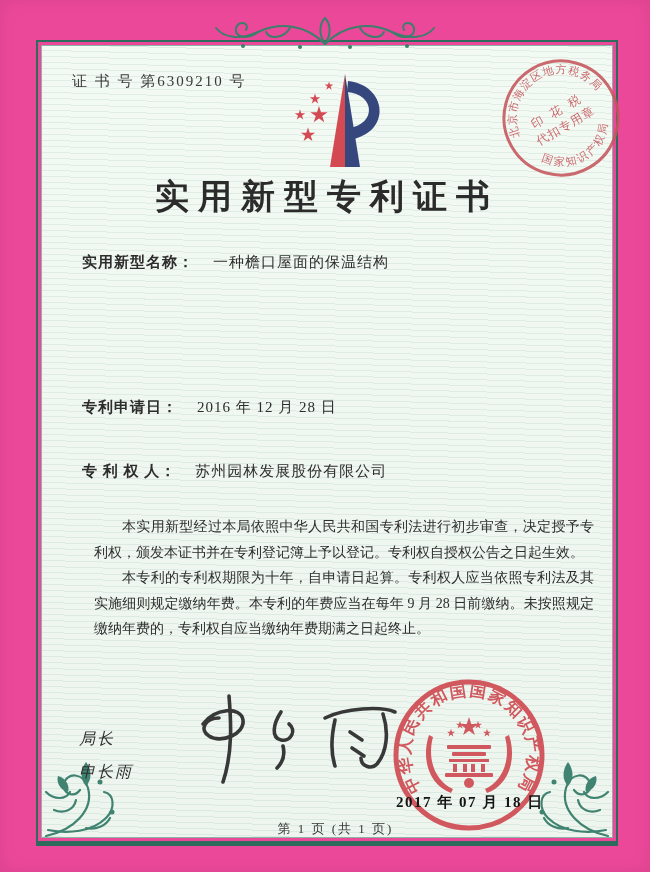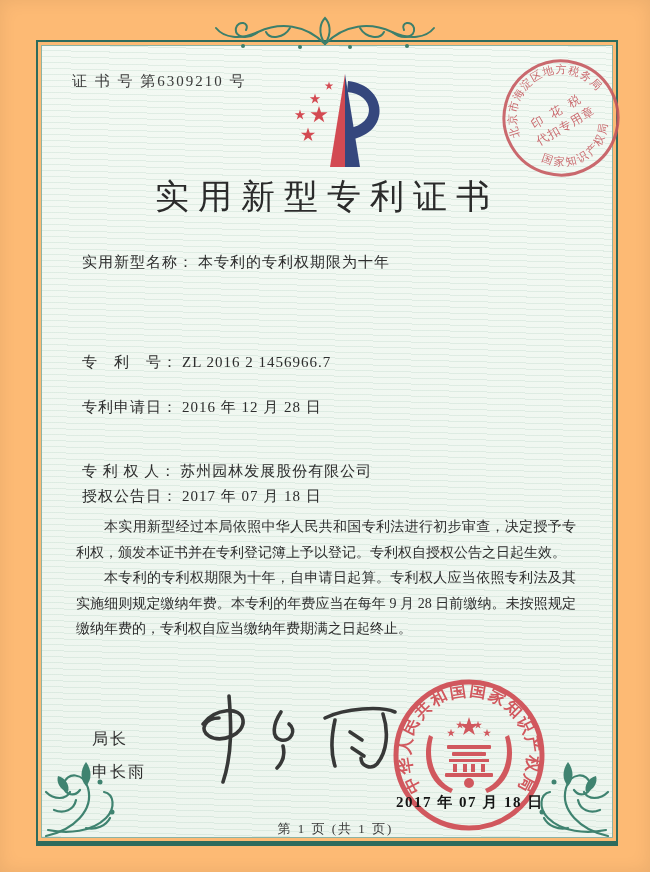--- a/index.html
+++ b/index.html
@@ -2,21 +2,21 @@
 <html><head>
 <meta charset="utf-8">
 <style>
   html,body{margin:0;padding:0;}
   body{
     width:650px;height:872px;position:relative;overflow:hidden;
     background:#f4f3f1;
     font-family:"Liberation Serif","DejaVu Serif",serif;
   }
   .paper{
-    position:absolute;inset:0;background:#fdba74;
+    position:absolute;inset:0;background:#ec4899;
     box-shadow:inset 0 0 18px rgba(0,0,0,0.08);
   }
   
   .frame-outer{
     position:absolute;left:36px;top:40px;right:32px;bottom:26px;
     border:2px solid #2e6b5c;border-bottom-width:5px;
   }
   .frame-inner{
     position:absolute;inset:3px;
     border:1px solid #8cb3a3;
@@ -30,37 +30,37 @@
   .flourish.right{right:36px;transform:scaleX(-1);}
   
   .cert-number{
     position:absolute;left:72px;top:72px;font-size:15px;color:#3a3a3a;
     letter-spacing:2px;z-index:4;
   }
   .logo{position:absolute;left:288px;top:70px;z-index:4;}
   .tax-stamp{position:absolute;left:495px;top:52px;z-index:5;transform:rotate(-30deg);opacity:.88;}
   .title{
     position:absolute;left:36px;right:32px;top:174px;text-align:center;
-    font-size:34px;font-weight:normal;color:#2b2b2b;letter-spacing:9px;z-index:4;
+    font-size:34px;font-weight:bold;color:#2b2b2b;letter-spacing:9px;z-index:4;
   }
   
   .field-row{
     position:absolute;left:82px;white-space:nowrap;
     font-size:15px;color:#2d2d2d;letter-spacing:1px;z-index:4;
   }
-  .field-row .lbl{margin-right:4px;}
+  .field-row .lbl{margin-right:19px;font-weight:bold;}
   .r1{top:253px}.r2{top:309px}.r3{top:353px}.r4{top:398px}.r5{top:462px}.r6{top:487px}
   
   .body-text{
-    position:absolute;left:76px;top:514px;width:500px;z-index:4;
+    position:absolute;left:94px;top:514px;width:500px;z-index:4;
     font-size:14px;line-height:25.5px;color:#2d2d2d;text-align:justify;
   }
   .body-text p{margin:0;text-indent:2em;}
   
-  .sign-block{position:absolute;left:92px;top:722px;z-index:4;font-size:16px;color:#2f2f2f;line-height:33px;letter-spacing:2px;}
+  .sign-block{position:absolute;left:79px;top:722px;z-index:4;font-size:16px;color:#2f2f2f;line-height:33px;letter-spacing:2px;font-style:italic;}
   .signature{position:absolute;left:185px;top:690px;z-index:4;opacity:.88;}
   .official-seal{position:absolute;left:389px;top:675px;z-index:4;opacity:.92;}
   .issue-date{
     position:absolute;left:396px;top:793px;z-index:6;
     font-size:15px;font-weight:bold;color:#151515;letter-spacing:1.5px;white-space:nowrap;
   }
   .page-footer{
     position:absolute;left:36px;right:32px;top:820px;text-align:center;z-index:4;
     font-size:13px;color:#3a3a3a;letter-spacing:2px;padding-left:17px;
   }
@@ -151,33 +151,27 @@
     <text class="seal-text" x="66" y="62" text-anchor="middle" font-size="12" fill="#c5565c" letter-spacing="3">印 花 税</text>
     <text class="seal-text" x="66" y="79" text-anchor="middle" font-size="12" fill="#c5565c" letter-spacing="1">代扣专用章</text>
     <text class="seal-text" font-size="11" fill="#c5565c" letter-spacing="2">
       <textPath href="#taxArcBottom" startOffset="50%" text-anchor="middle">国家知识产权局</textPath>
     </text>
   </svg>
 
   <div class="title">实用新型专利证书</div>
 
   <div class="field-row r1">
-    <span class="lbl">实用新型名称：</span><span>本专利的专利权期限为十年</span>
-  </div>
-  <div class="field-row r3">
-    <span class="lbl">专　利　号：</span><span>ZL 2016 2 1456966.7</span>
+    <span class="lbl">实用新型名称：</span><span>一种檐口屋面的保温结构</span>
   </div>
   <div class="field-row r4">
     <span class="lbl">专利申请日：</span><span>2016 年 12 月 28 日</span>
   </div>
   <div class="field-row r5">
     <span class="lbl">专 利 权 人：</span><span>苏州园林发展股份有限公司</span>
-  </div>
-  <div class="field-row r6">
-    <span class="lbl">授权公告日：</span><span>2017 年 07 月 18 日</span>
   </div>
 
   <div class="body-text">
     <p>本实用新型经过本局依照中华人民共和国专利法进行初步审查，决定授予专利权，颁发本证书并在专利登记簿上予以登记。专利权自授权公告之日起生效。</p>
     <p>本专利的专利权期限为十年，自申请日起算。专利权人应当依照专利法及其实施细则规定缴纳年费。本专利的年费应当在每年 9 月 28 日前缴纳。未按照规定缴纳年费的，专利权自应当缴纳年费期满之日起终止。</p>
   </div>
 
   <div class="sign-block">
     <div>局长</div>
     <div>申长雨</div>

